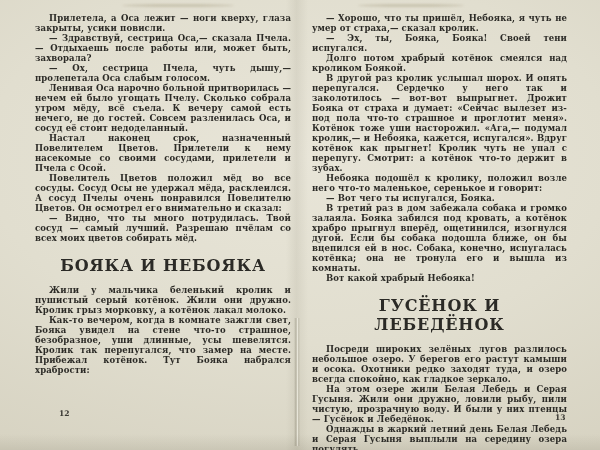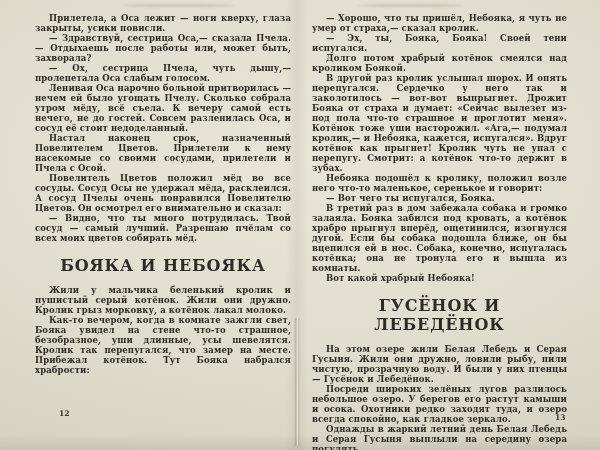--- a/index.html
+++ b/index.html
@@ -74,21 +74,21 @@
   <div class="page page-right">
     <p class="para">— Хорошо, что ты пришёл, Небояка, я чуть не умер от страха,— сказал кролик.</p>
     <p class="para">— Эх, ты, Бояка, Бояка! Своей тени испугался.</p>
     <p class="para">Долго потом храбрый котёнок смеялся над кроликом Боякой.</p>
     <p class="para">В другой раз кролик услышал шорох. И опять перепугался. Сердечко у него так и заколотилось — вот-вот выпрыгнет. Дрожит Бояка от страха и думает: «Сейчас вылезет из-под пола что-то страшное и проглотит меня». Котёнок тоже уши насторожил. «Ага,— подумал кролик,— и Небояка, кажется, испугался». Вдруг котёнок как прыгнет! Кролик чуть не упал с перепугу. Смотрит: а котёнок что-то держит в зубах.</p>
     <p class="para">Небояка подошёл к кролику, положил возле него что-то маленькое, серенькое и говорит:</p>
     <p class="para">— Вот чего ты испугался, Бояка.</p>
     <p class="para">В третий раз в дом забежала собака и громко залаяла. Бояка забился под кровать, а котёнок храбро прыгнул вперёд, ощетинился, изогнулся дугой. Если бы собака подошла ближе, он бы вцепился ей в нос. Собака, конечно, испугалась котёнка; она не тронула его и вышла из комнаты.</p>
     <p class="para">Вот какой храбрый Небояка!</p>
     <h2 class="heading">ГУСЁНОК И ЛЕБЕДЁНОК</h2>
+    <p class="para">Посреди широких зелёных лугов разлилось небольшое озеро. У берегов его растут камыши и осока. Охотники редко заходят туда, и озеро всегда спокойно, как гладкое зеркало.</p>
     <p class="para">На этом озере жили Белая Лебедь и Серая Гусыня. Жили они дружно, ловили рыбу, пили чистую, прозрачную воду. И были у них птенцы — Гусёнок и Лебедёнок.</p>
-    <p class="para">Посреди широких зелёных лугов разлилось небольшое озеро. У берегов его растут камыши и осока. Охотники редко заходят туда, и озеро всегда спокойно, как гладкое зеркало.</p>
     <p class="para">Однажды в жаркий летний день Белая Лебедь и Серая Гусыня выплыли на середину озера погулять.</p>
   </div>
 
   <div class="pagenum pagenum-left">12</div>
   <div class="pagenum pagenum-right">13</div>
 
 </div>
 
 </body></html>

